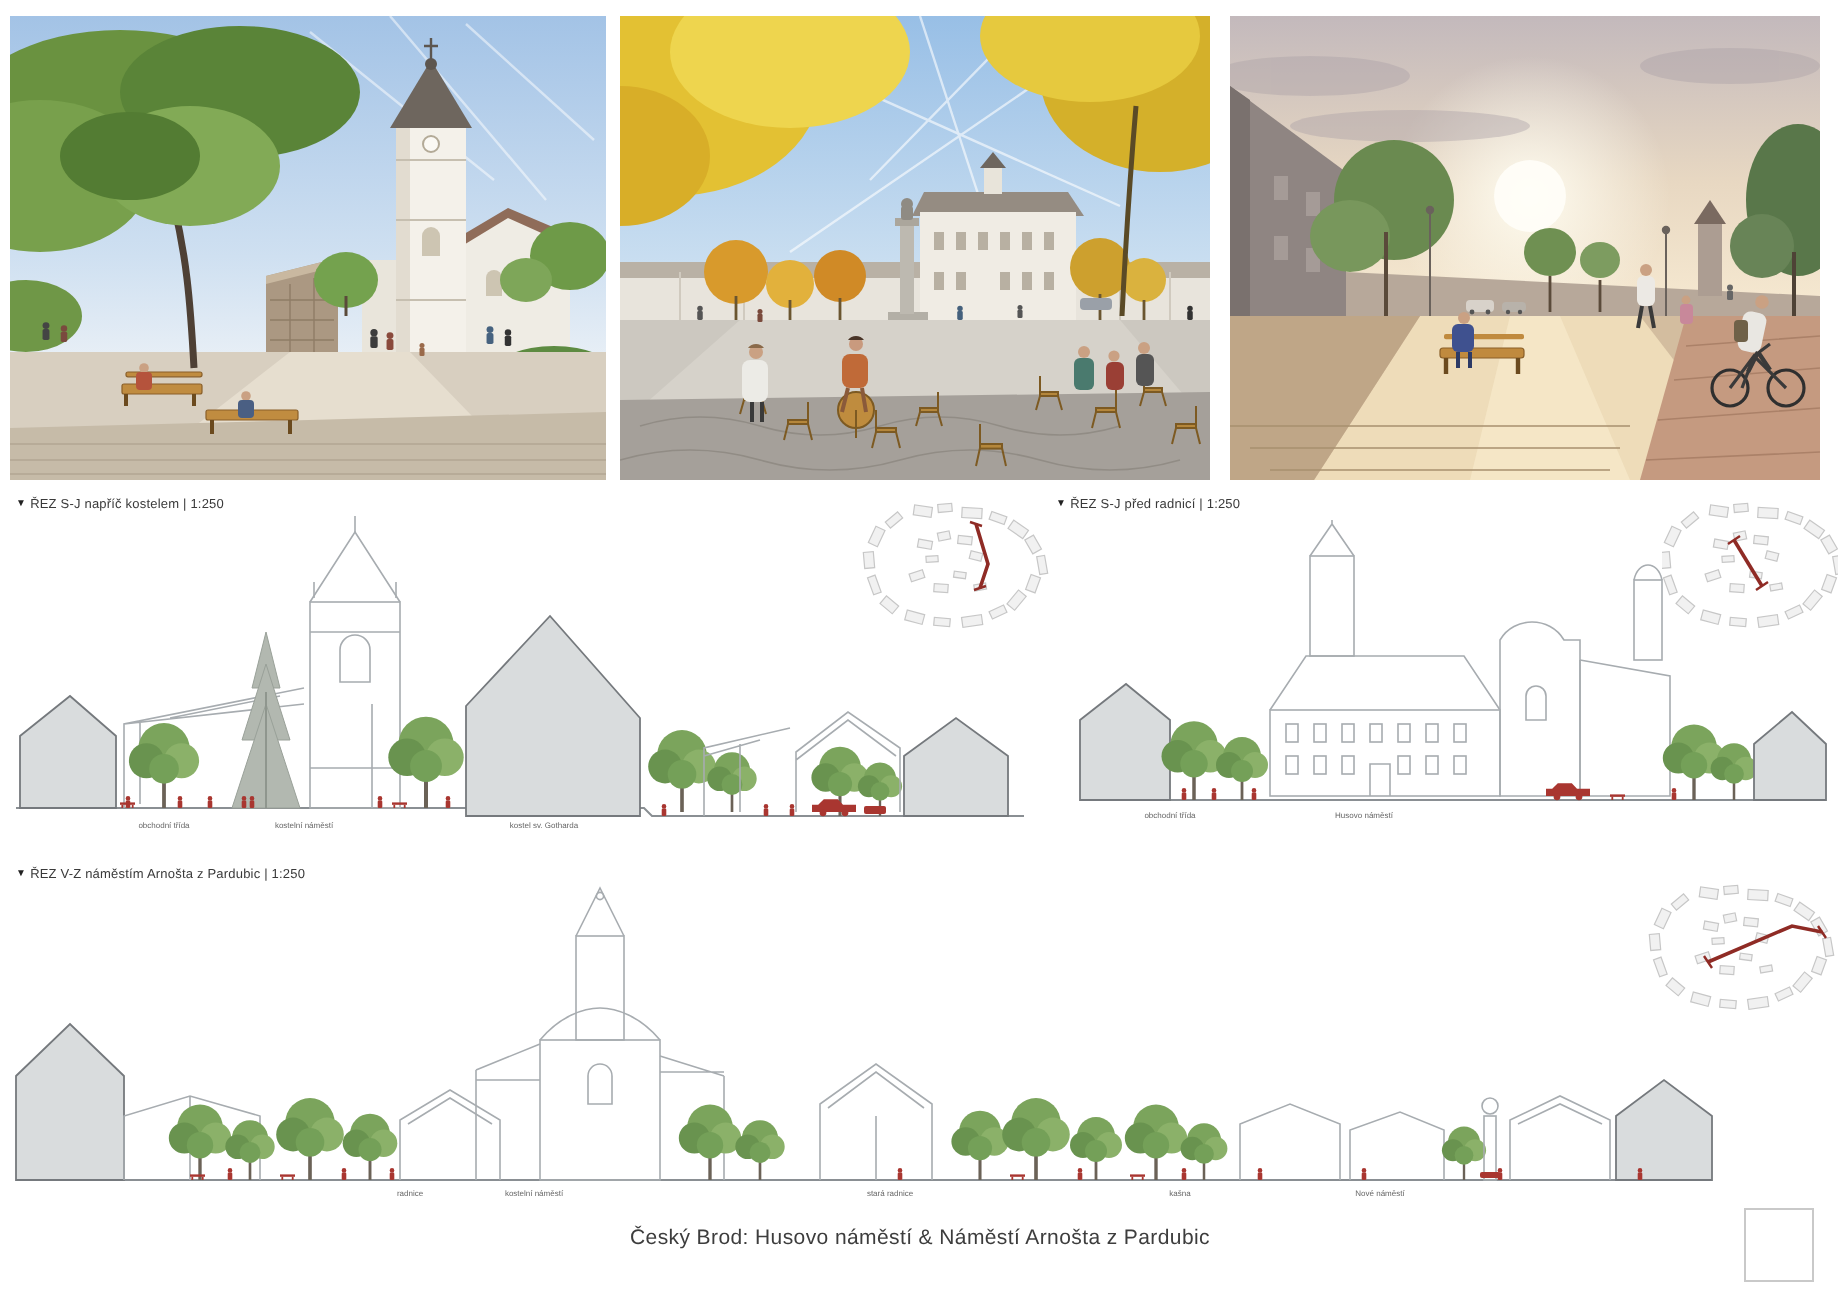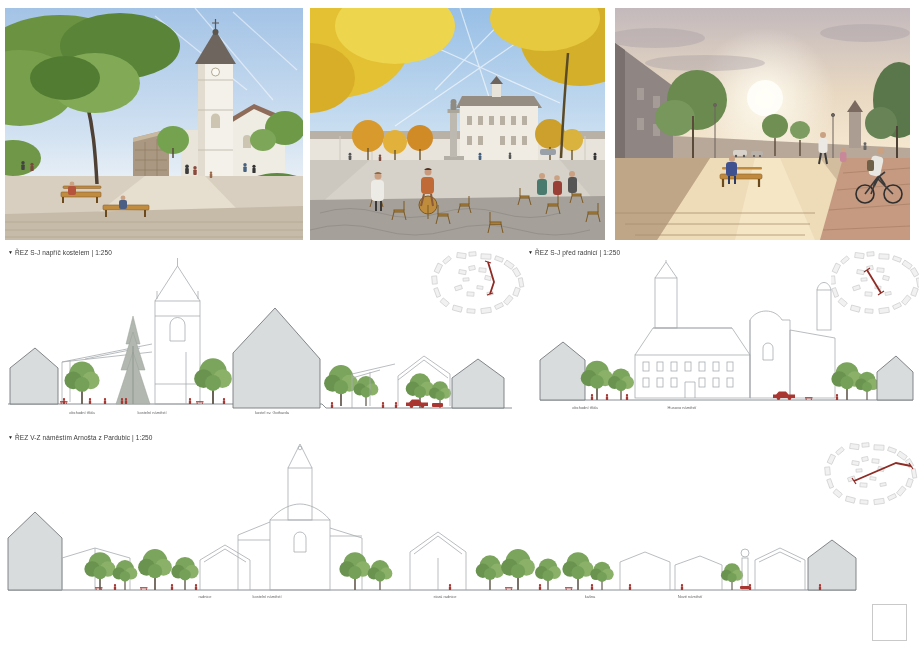--- a/index.html
+++ b/index.html
@@ -604,15 +604,16 @@
       <use href="#dperson" transform="translate(820,150)"></use>
       <rect x="740" y="146" width="10" height="3" rx="1"></rect>
     </g>
     <text class="lbl" x="205" y="158">radnice</text>
     <text class="lbl" x="267" y="158">kostelní náměstí</text>
     <text class="lbl" x="445" y="158">stará radnice</text>
     <text class="lbl" x="590" y="158">kašna</text>
     <text class="lbl" x="690" y="158">Nové náměstí</text>
   </svg>
 
+  <div class="main-title">Český Brod: Husovo náměstí &amp; Náměstí Arnošta z Pardubic</div>
   <div class="logo-box"></div>
 
 </div>
 
 </body></html>

